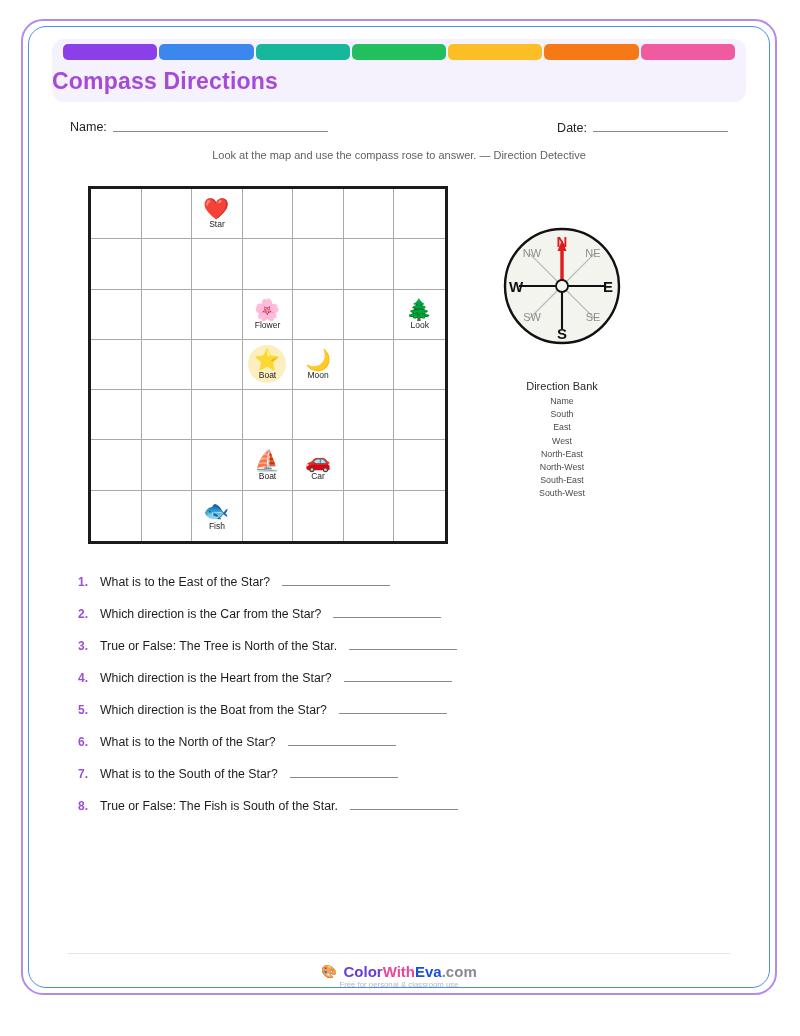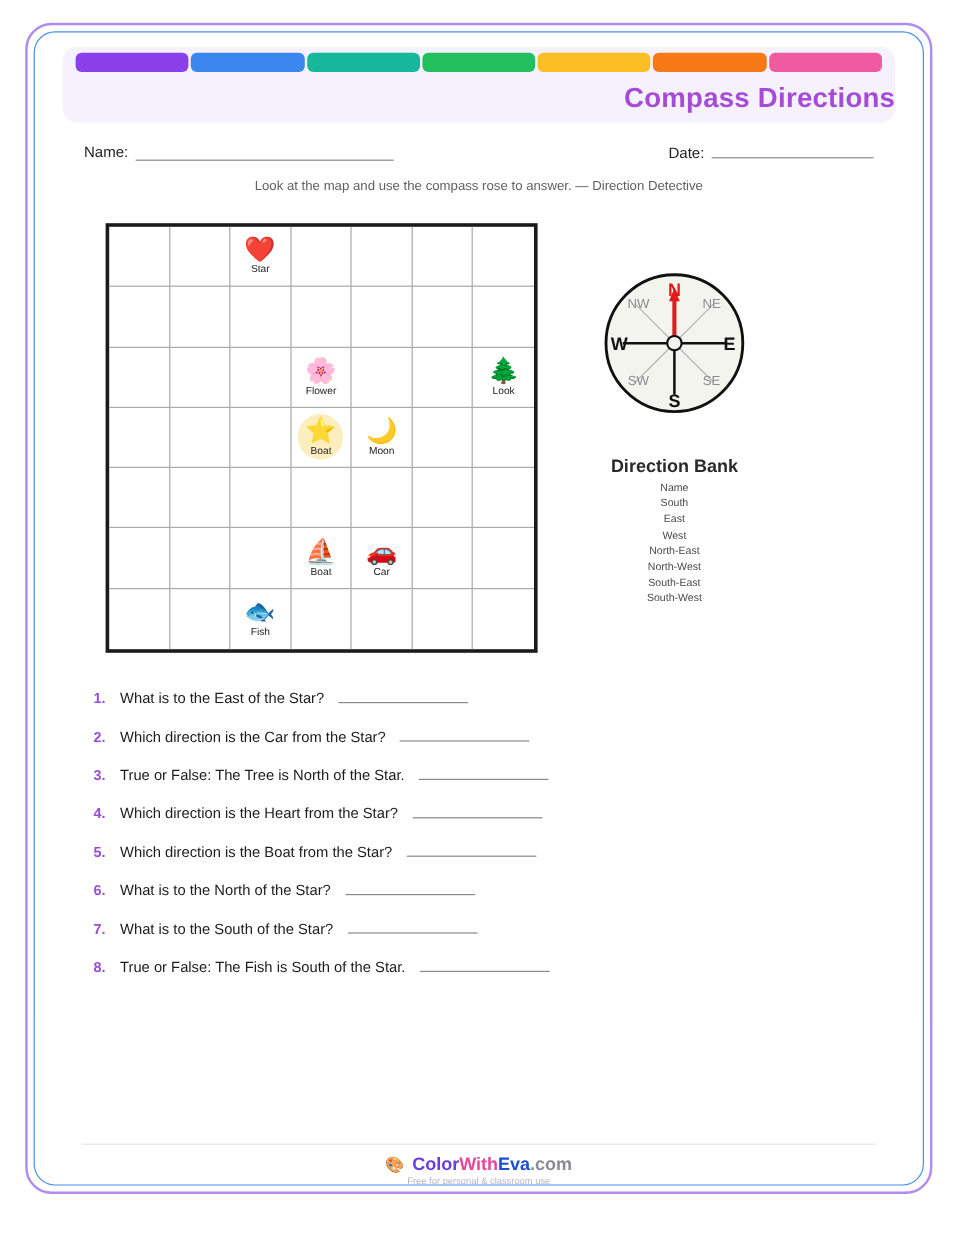--- a/index.html
+++ b/index.html
@@ -55,37 +55,37 @@
     gap: 2px;
   }
   .color-chip {
     flex: 1 1 0;
     border-radius: 5px;
   }
   .worksheet-title {
     position: absolute;
     left: 52px; top: 68px;
     width: 694px;
-    text-align: right;
+    text-align: left;
     font-size: 23px;
     font-weight: bold;
     color: #a64bd8;
     letter-spacing: 0.2px;
   }
 
   
   .namedate {
     position: absolute;
     left: 70px; top: 120px;
     width: 658px;
     height: 18px;
     font-size: 12.5px;
     color: #222;
   }
-  .nd-left { position: absolute; left: 0; top: 0; display: flex; align-items: flex-end; }
+  .nd-left { position: absolute; left: 0; top: 0; display: flex; align-items: flex-start; }
   .nd-right { position: absolute; right: 0; top: 0; display: flex; align-items: baseline; }
   .nd-label { white-space: nowrap; }
   .rule {
     display: inline-block;
     margin-left: 6px;
     border-bottom: 1px solid #8a8a8a;
     height: 11px;
   }
   .rule-name { width: 215px; }
   .rule-date { width: 135px; }
@@ -166,22 +166,22 @@
   }
   .compass svg { display: block; }
 
   .dir-bank {
     position: absolute;
     left: 487px; top: 380px;
     width: 150px;
     text-align: center;
   }
   .dir-bank-title {
-    font-size: 15px;
-    font-weight: bold;
+    font-size: 11px;
+    font-weight: normal;
     color: #2a2a2a;
     margin-bottom: 3px;
   }
   .dir-bank-item {
     font-size: 8.8px;
     color: #4a4a4a;
     line-height: 13.2px;
   }
 
   

